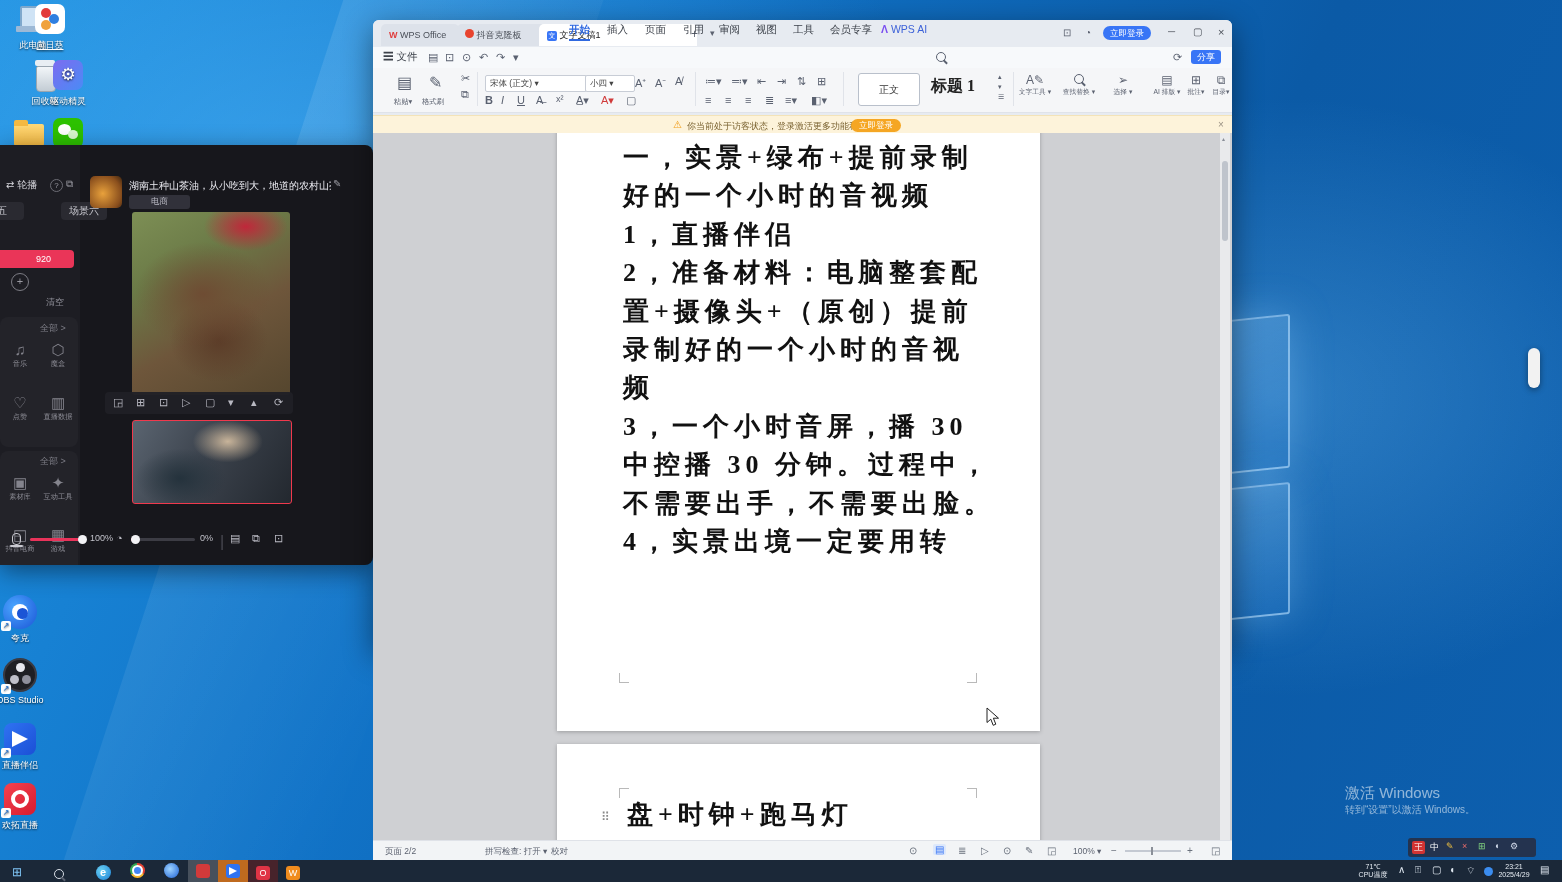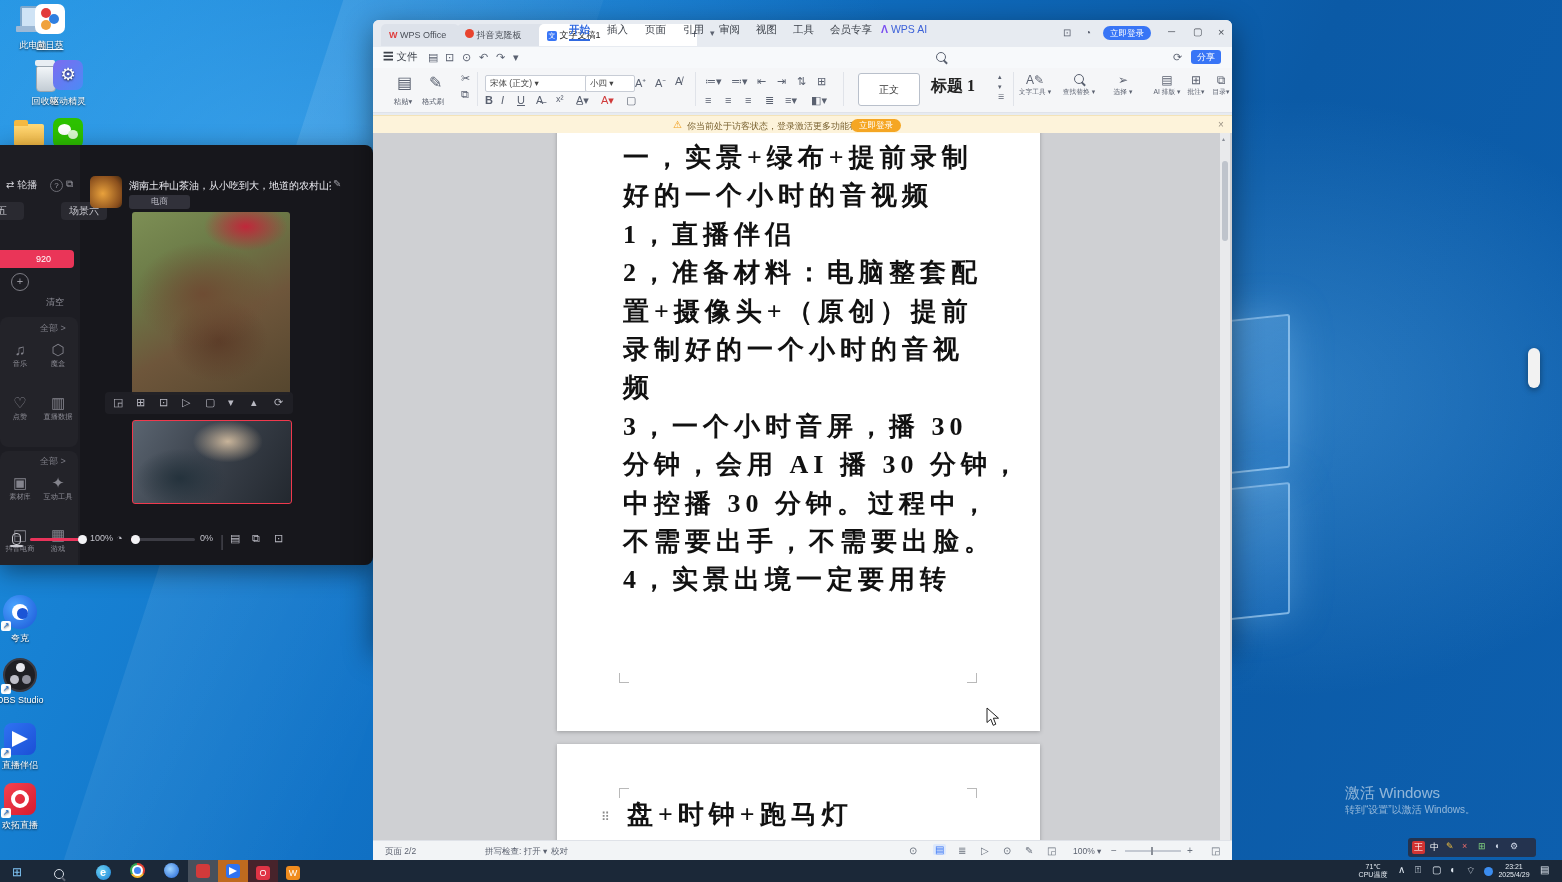--- a/index.html
+++ b/index.html
@@ -389,21 +389,20 @@
     <div class="page" style="left:184px;top:-160px;height:758px;">
       <div style="position:absolute;left:66px;top:166px;">
         <div class="docline">一，实景+绿布+提前录制</div>
         <div class="docline">好的一个小时的音视频</div>
         <div class="docline">1，直播伴侣</div>
         <div class="docline">2，准备材料：电脑整套配</div>
         <div class="docline">置+摄像头+（原创）提前</div>
         <div class="docline">录制好的一个小时的音视</div>
         <div class="docline">频</div>
         <div class="docline">3，一个小时音屏，播 30</div>
-        <div class="docline">分钟，会用 AI 播 30 分钟，</div>
         <div class="docline">中控播 30 分钟。过程中，</div>
         <div class="docline">不需要出手，不需要出脸。</div>
         <div class="docline">4，实景出境一定要用转</div>
       </div>
       <div class="cmark" style="left:62px;top:700px;border-left-width:1px;border-bottom-width:1px;"></div>
       <div class="cmark" style="left:410px;top:700px;border-right-width:1px;border-bottom-width:1px;"></div>
     </div>
 
     <div class="page" style="left:184px;top:611px;height:200px;">
       <div class="cmark" style="left:62px;top:44px;border-left-width:1px;border-top-width:1px;"></div>

